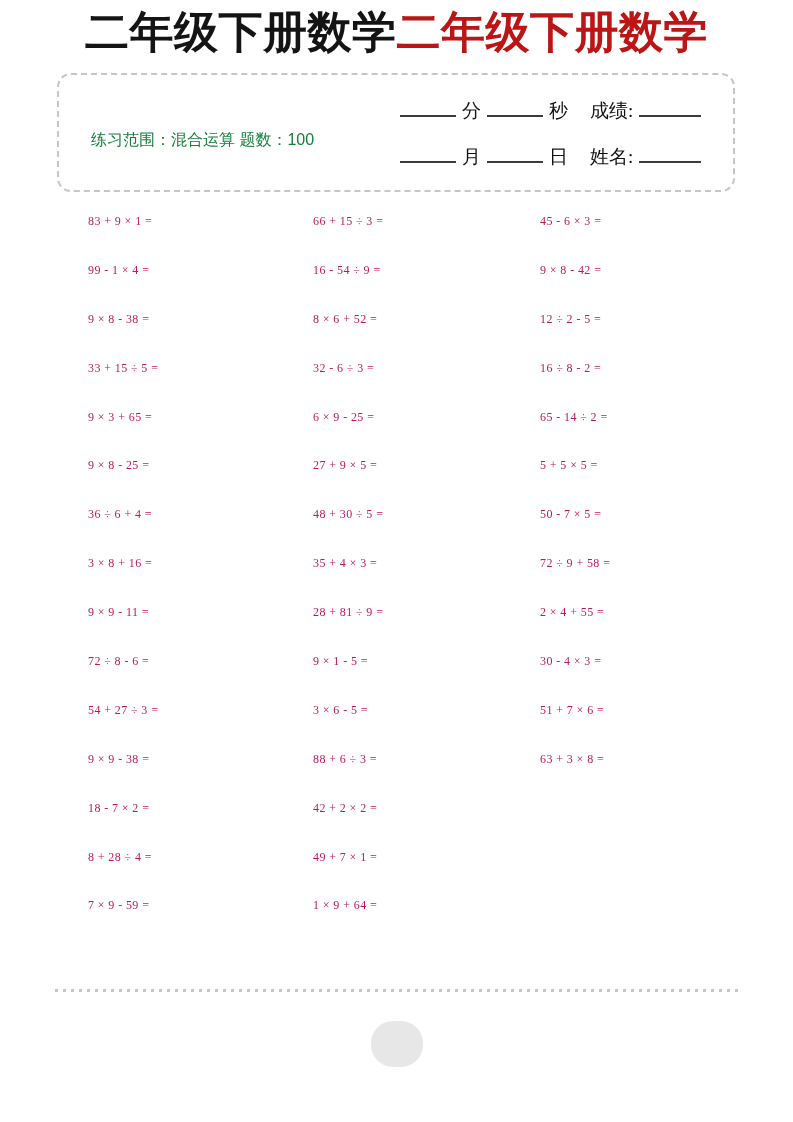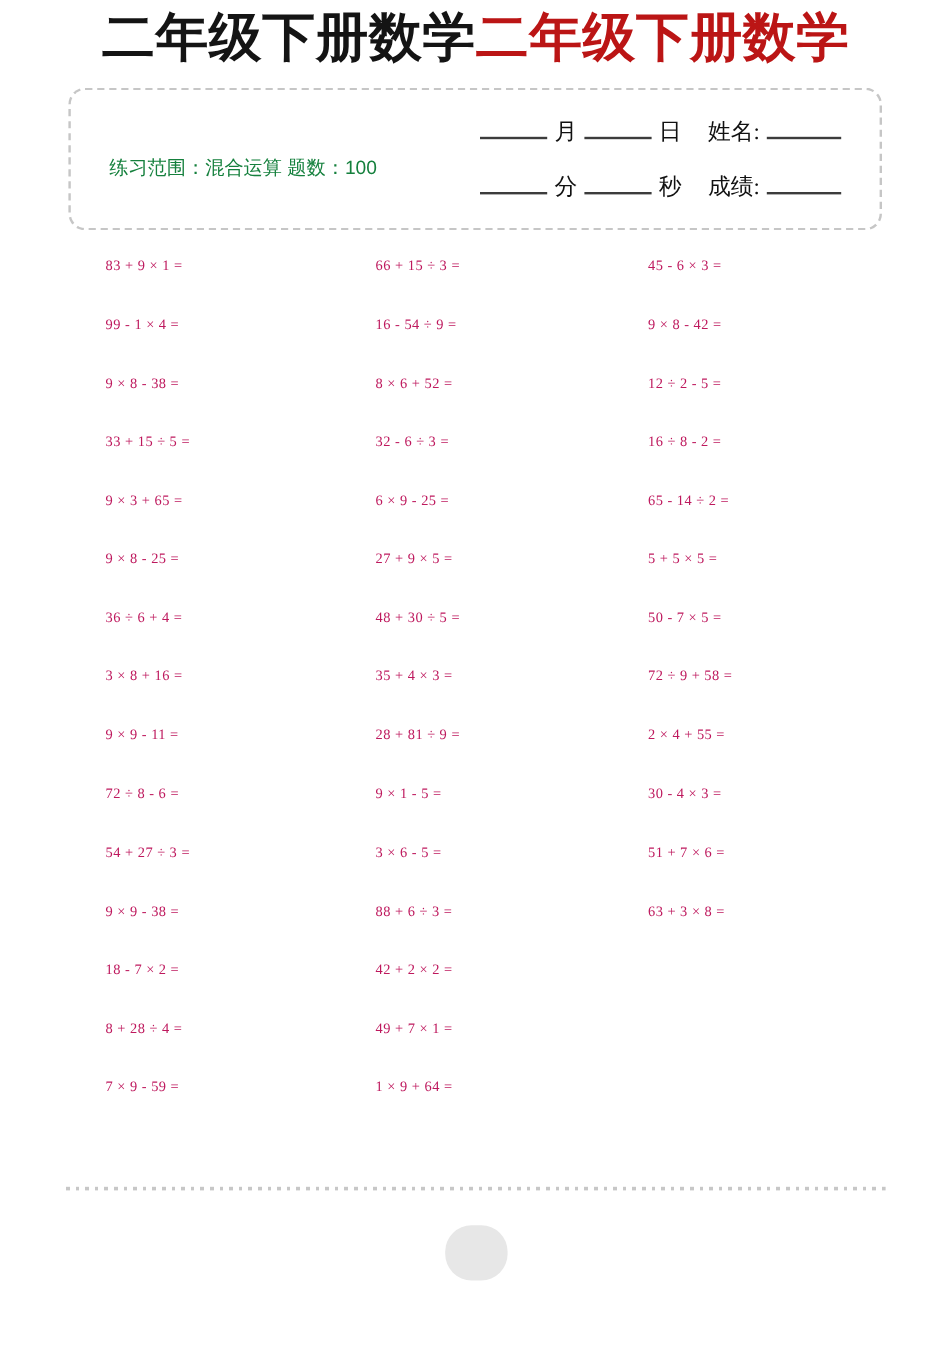--- a/index.html
+++ b/index.html
@@ -108,24 +108,24 @@
 
 <div class="page">
 
   <h1 class="title"><span class="t-black">二年级下册数学</span><span class="t-red" style="color: rgb(187, 21, 21);">二年级下册数学</span></h1>
 
   <div class="info-box">
     <div class="scope">练习范围：混合运算 题数：100</div>
 
     <div class="fields">
       <div class="frow">
-        <span class="blank"></span><span>月</span><span class="blank"></span><span>日</span><span class="name-gap">姓名:</span><span class="blank wide"></span>
+        <span class="blank"></span><span>分</span><span class="blank"></span><span>秒</span><span class="name-gap">成绩:</span><span class="blank wide"></span>
       </div>
       <div class="frow">
-        <span class="blank"></span><span>分</span><span class="blank"></span><span>秒</span><span class="name-gap">成绩:</span><span class="blank wide"></span>
+        <span class="blank"></span><span>月</span><span class="blank"></span><span>日</span><span class="name-gap">姓名:</span><span class="blank wide"></span>
       </div>
     </div>
   </div>
 
   <div class="problems" id="problems">
       <div class="problem">83 + 9 × 1 =</div>
       <div class="problem">99 - 1 × 4 =</div>
       <div class="problem">9 × 8 - 38 =</div>
       <div class="problem">33 + 15 ÷ 5 =</div>
       <div class="problem">9 × 3 + 65 =</div>

